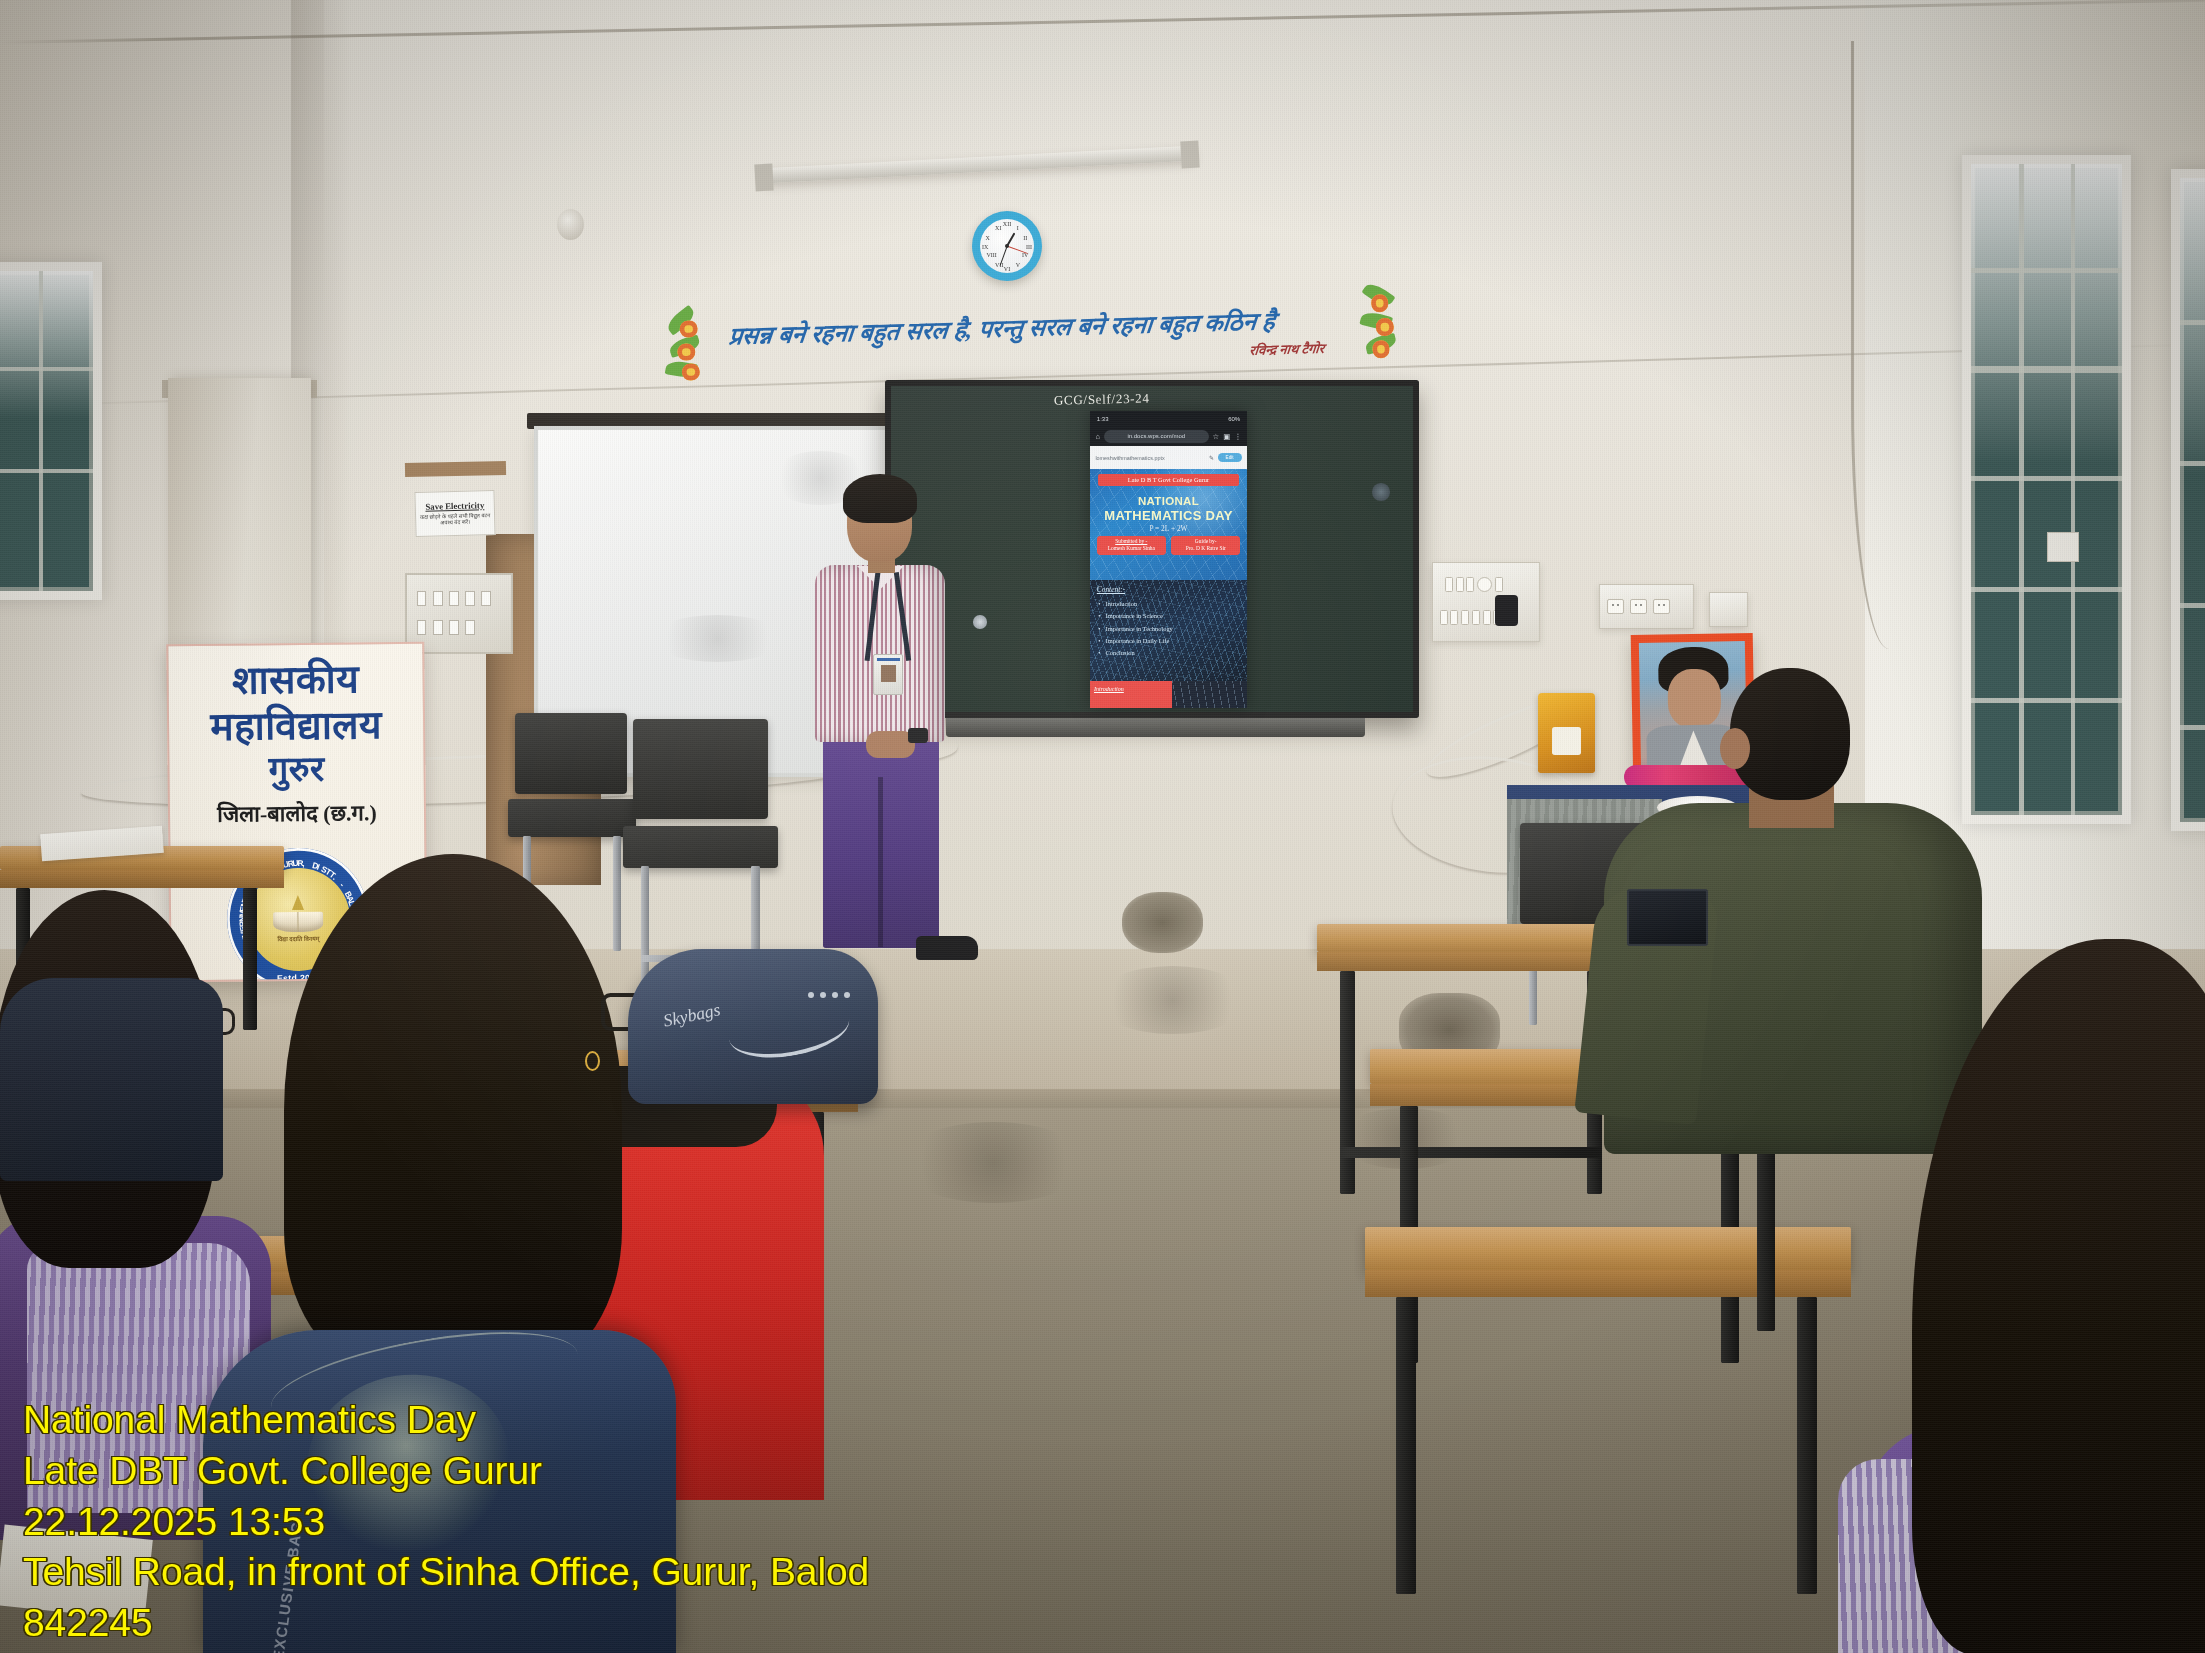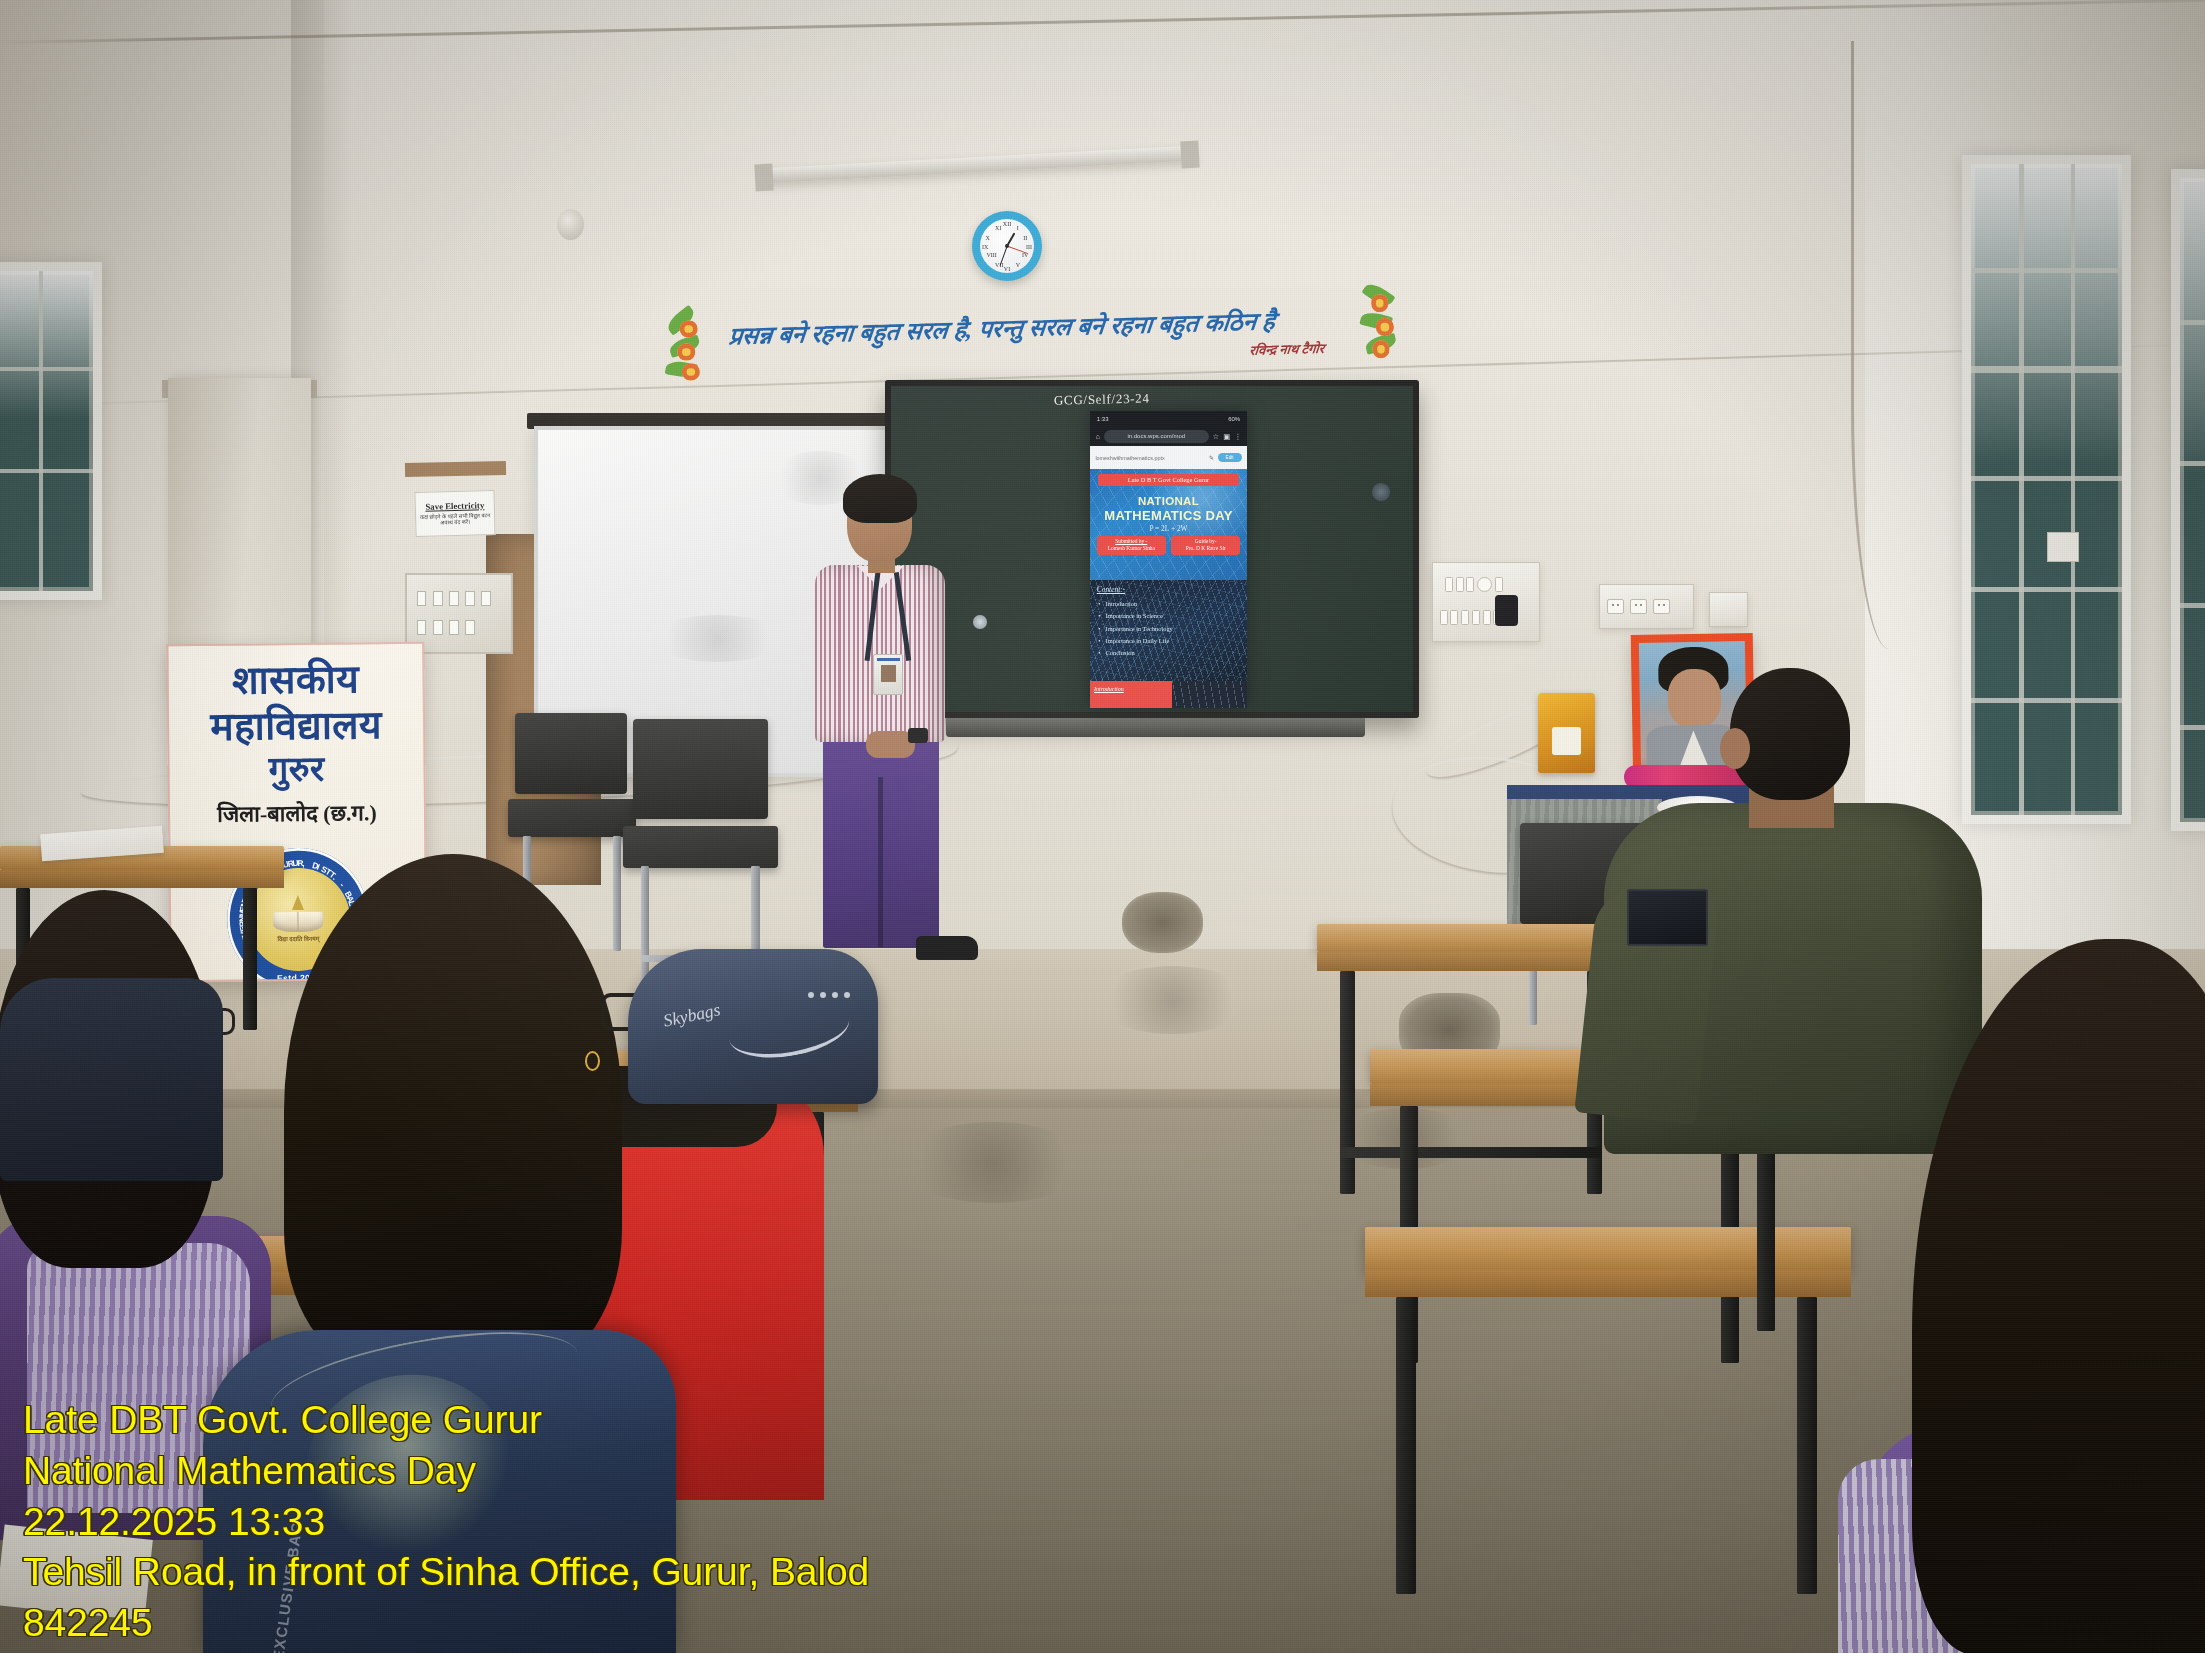--- a/index.html
+++ b/index.html
@@ -1130,21 +1130,21 @@
     <div class="tag">EXCLUSIVE BAG</div>
   </div>
 
   <div style="position:absolute;left:41px;top:830px;width:122px;height:27px;background:linear-gradient(170deg,#fbfaf5,#e6e3da);transform:rotate(-4deg);box-shadow:0 2px 4px rgba(60,52,40,.22);"></div>
   <div style="position:absolute;left:0;top:1532px;width:149px;height:81px;background:linear-gradient(170deg,#f2f0e8,#ddd9cd);transform:rotate(6deg);"></div>
 
   <div class="grade"></div>
   <div class="noise"></div>
 
   <div class="stamp">
+    <div>National Mathematics Day</div>
     <div>Late DBT Govt. College Gurur</div>
-    <div>National Mathematics Day</div>
-    <div>22.12.2025 13:33</div>
+    <div>22.12.2025 13:53</div>
     <div>Tehsil Road, in front of Sinha Office, Gurur, Balod</div>
     <div>842245</div>
   </div>
 
 </div>
 
 
 </body></html>

